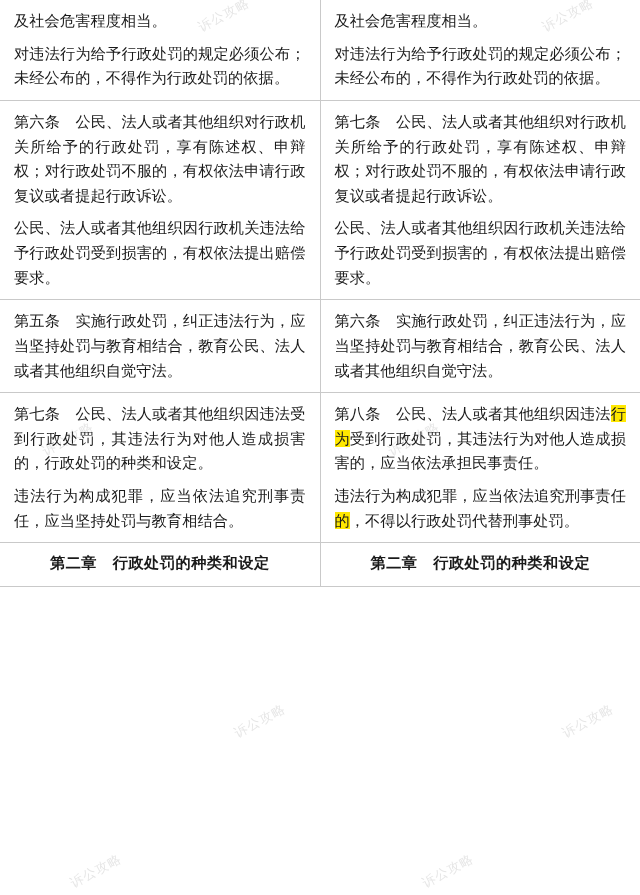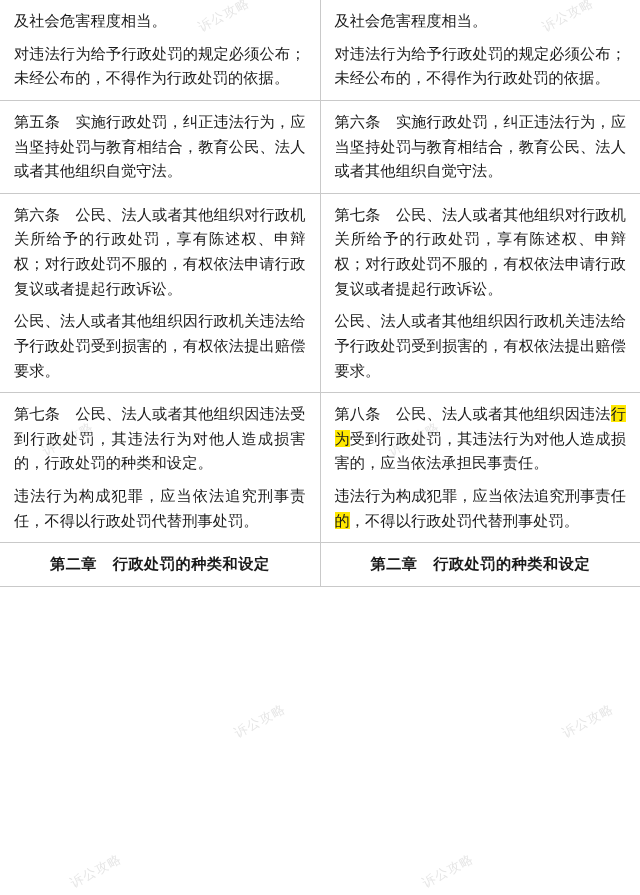--- a/index.html
+++ b/index.html
@@ -55,20 +55,21 @@
     padding-top: 8px;
     padding-bottom: 8px;
   }
   p.chapter {
     margin: 0;
     font-size: 15.2px;
     line-height: 1.6;
     font-weight: bold;
     text-align: center;
     letter-spacing: 0.5px;
+    font-family: Liberation Mono, monospace;
   }
   .hl {
     background: #ffe800;
   }
   .wm {
     position: absolute;
     color: rgba(140,140,140,0.22);
     font-size: 13px;
     font-family: "Liberation Sans", sans-serif;
     transform: rotate(-28deg);
@@ -99,42 +100,42 @@
           <p class="para">对违法行为给予行政处罚的规定必须公布；未经公布的，不得作为行政处罚的依据。</p>
         </td>
         <td class="right">
           <p class="para">及社会危害程度相当。</p>
           <p class="para">对违法行为给予行政处罚的规定必须公布；未经公布的，不得作为行政处罚的依据。</p>
         </td>
       </tr>
 
       <tr>
         <td class="left">
-          <p class="para">第五条　实施行政处罚，纠正违法行为，应当坚持处罚与教育相结合，教育公民、法人或者其他组织自觉守法。</p>
-        </td>
-        <td class="right">
-          <p class="para">第六条　实施行政处罚，纠正违法行为，应当坚持处罚与教育相结合，教育公民、法人或者其他组织自觉守法。</p>
-        </td>
-      </tr>
-
-      <tr>
-        <td class="left">
           <p class="para">第六条　公民、法人或者其他组织对行政机关所给予的行政处罚，享有陈述权、申辩权；对行政处罚不服的，有权依法申请行政复议或者提起行政诉讼。</p>
           <p class="para">公民、法人或者其他组织因行政机关违法给予行政处罚受到损害的，有权依法提出赔偿要求。</p>
         </td>
         <td class="right">
           <p class="para">第七条　公民、法人或者其他组织对行政机关所给予的行政处罚，享有陈述权、申辩权；对行政处罚不服的，有权依法申请行政复议或者提起行政诉讼。</p>
           <p class="para">公民、法人或者其他组织因行政机关违法给予行政处罚受到损害的，有权依法提出赔偿要求。</p>
         </td>
       </tr>
 
       <tr>
         <td class="left">
+          <p class="para">第五条　实施行政处罚，纠正违法行为，应当坚持处罚与教育相结合，教育公民、法人或者其他组织自觉守法。</p>
+        </td>
+        <td class="right">
+          <p class="para">第六条　实施行政处罚，纠正违法行为，应当坚持处罚与教育相结合，教育公民、法人或者其他组织自觉守法。</p>
+        </td>
+      </tr>
+
+      <tr>
+        <td class="left">
           <p class="para">第七条　公民、法人或者其他组织因违法受到行政处罚，其违法行为对他人造成损害的，行政处罚的种类和设定。</p>
-          <p class="para">违法行为构成犯罪，应当依法追究刑事责任，不得以行政处罚代替刑事处罚。</p>
+          <p class="para">违法行为构成犯罪，应当依法追究刑事责任，应当坚持处罚与教育相结合。</p>
         </td>
         <td class="right">
           <p class="para hlp">第八条　公民、法人或者其他组织因违法<span class="hl">行为</span>受到行政处罚，其违法行为对他人造成损害的，应当依法承担民事责任。</p>
           <p class="para hlp">违法行为构成犯罪，应当依法追究刑事责任<span class="hl">的</span>，不得以行政处罚代替刑事处罚。</p>
         </td>
       </tr>
 
       <tr class="chapter-row">
         <td class="left">
           <p class="chapter">第二章　行政处罚的种类和设定</p>

